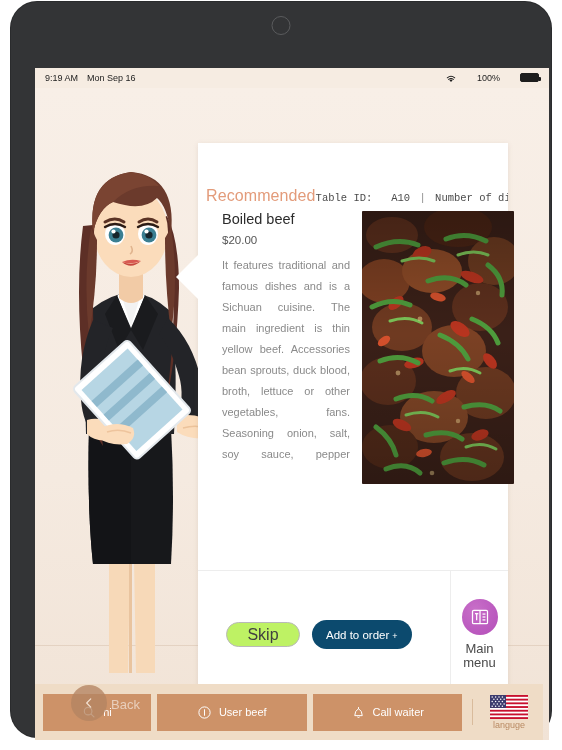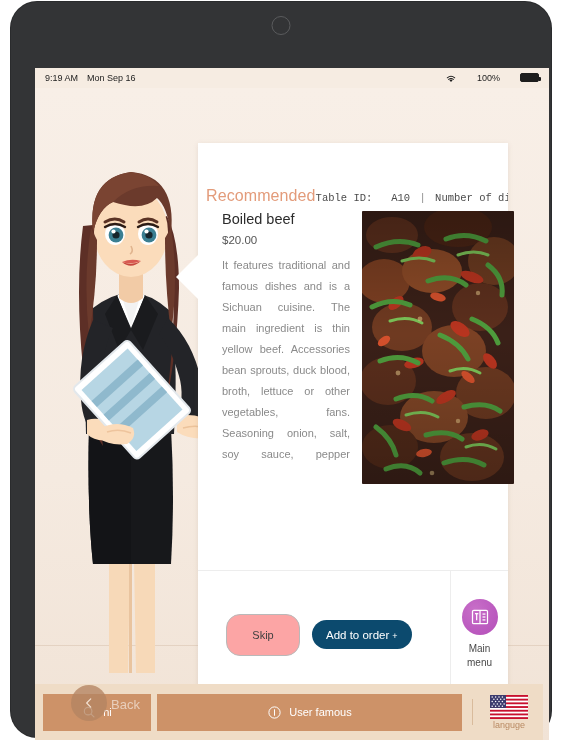--- a/index.html
+++ b/index.html
@@ -208,26 +208,26 @@
     position: absolute;
     left: 0; top: 428px;
     width: 252px; height: 127px;
     display: flex;
     align-items: center;
     gap: 12px;
     padding-left: 28px;
     box-sizing: border-box;
   }
   .btn-skip {
-    width: 74px; height: 42px;
+    width: 74px; height: 25px;
     border: 1px solid #b9b9b9;
     border-radius: 14px;
-    background: #fca5a5;
+    background: #bef264;
     color: #404040;
-    font-size: 11px;
+    font-size: 16px;
     font-family: "Liberation Sans", sans-serif;
     cursor: pointer;
     padding: 0;
   }
   .btn-add {
     height: 29px;
     border: none;
     border-radius: 15px;
     background: #0c4a6e;
     color: #ffffff;
@@ -251,21 +251,21 @@
   }
   .mainmenu-circle {
     width: 36px; height: 36px;
     border-radius: 50%;
     background: radial-gradient(circle at 36% 30%, #c86fc8 0%, #bc5cc0 55%, #b44fb8 100%);
     display: flex;
     align-items: center;
     justify-content: center;
   }
   .mainmenu-label {
-    font-size: 10px;
+    font-size: 13px;
     color: #4a4a4a;
     text-align: center;
     line-height: 14px;
   }
 
   
   .bottom-nav {
     position: absolute;
     left: 0; bottom: 0;
     width: 508px;
@@ -575,23 +575,33 @@
             <span class="nav-label">ni</span>
           </div>
 
           <div class="nav-item">
             <span class="nav-icon">
               <svg width="15" height="15" viewBox="0 0 24 24" fill="none" stroke="#ffffff" stroke-width="1.6">
                 <circle cx="12" cy="12" r="9"></circle>
                 <line x1="12" y1="7.5" x2="12" y2="16.5" stroke-linecap="round"></line>
               </svg>
             </span>
-            <span class="nav-label">User famous</span>
-          </div>
-
+            <span class="nav-label">User beef</span>
+          </div>
+
+          <div class="nav-item">
+            <span class="nav-icon">
+              <svg width="15" height="15" viewBox="0 0 24 24" fill="none" stroke="#ffffff" stroke-width="1.6">
+                <path d="M6 17 Q6 9 12 6 Q18 9 18 17 Z" stroke-linejoin="round"></path>
+                <path d="M10.5 19.5 a1.8 1.8 0 0 0 3 0" stroke-linecap="round"></path>
+                <line x1="12" y1="4" x2="12" y2="6" stroke-linecap="round"></line>
+              </svg>
+            </span>
+            <span class="nav-label">Call waiter</span>
+          </div>
 
 
           <div class="nav-sep"></div>
 
           <div class="lang">
             <span>
               <svg class="flag" viewBox="0 0 38 24">
                 <rect width="38" height="24" fill="#ffffff"></rect>
                 <g fill="#c8102e">
                   <rect y="0" width="38" height="1.85"></rect>

